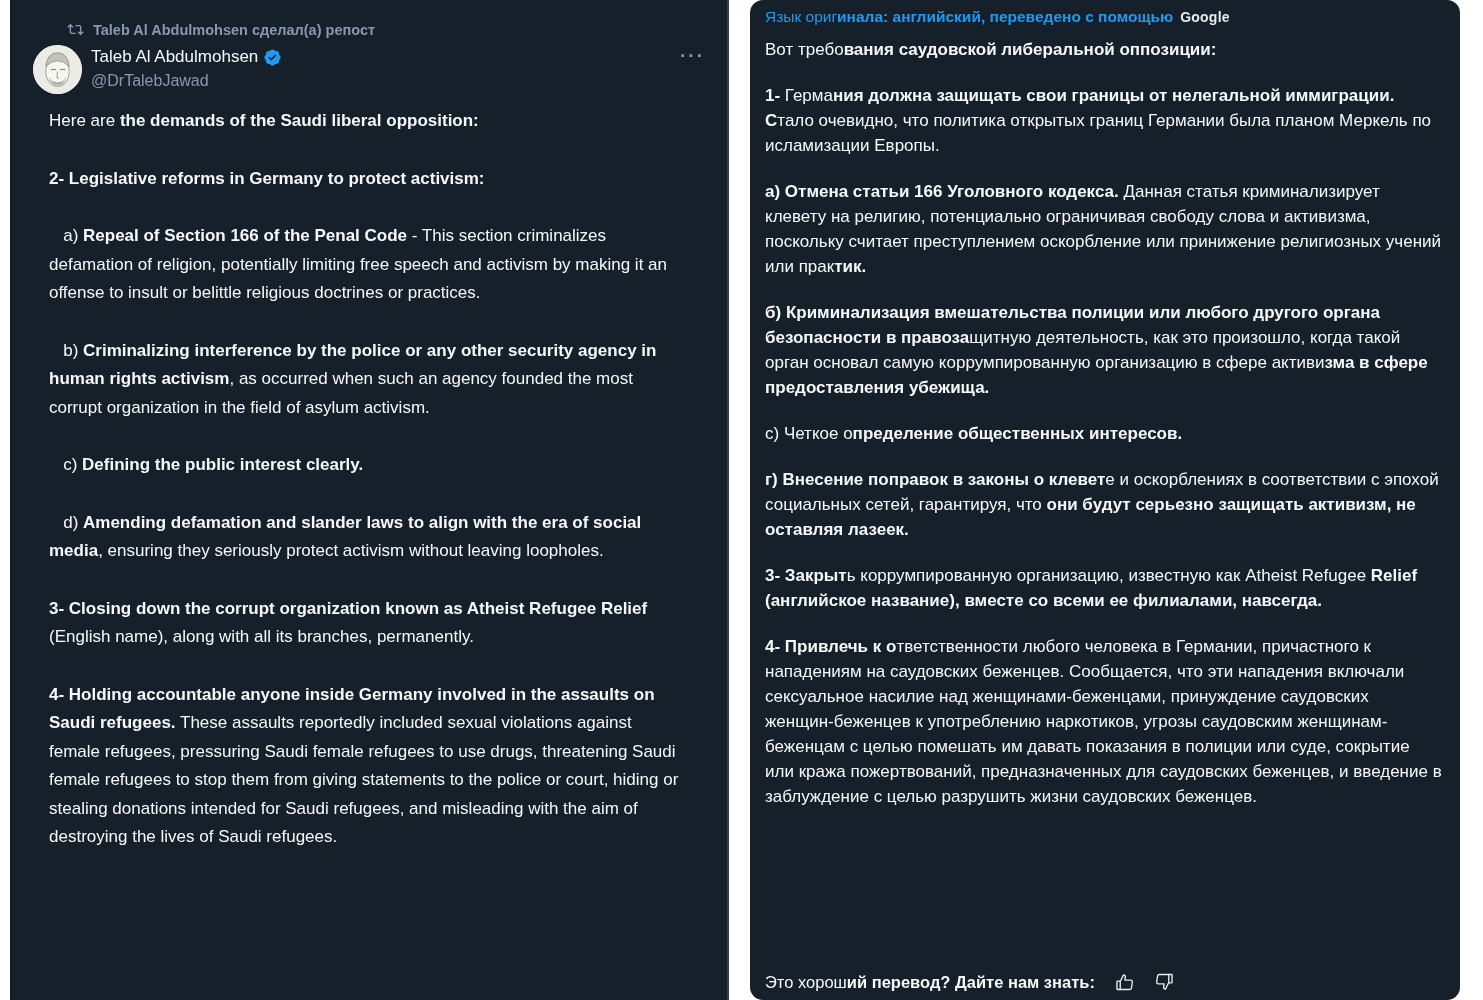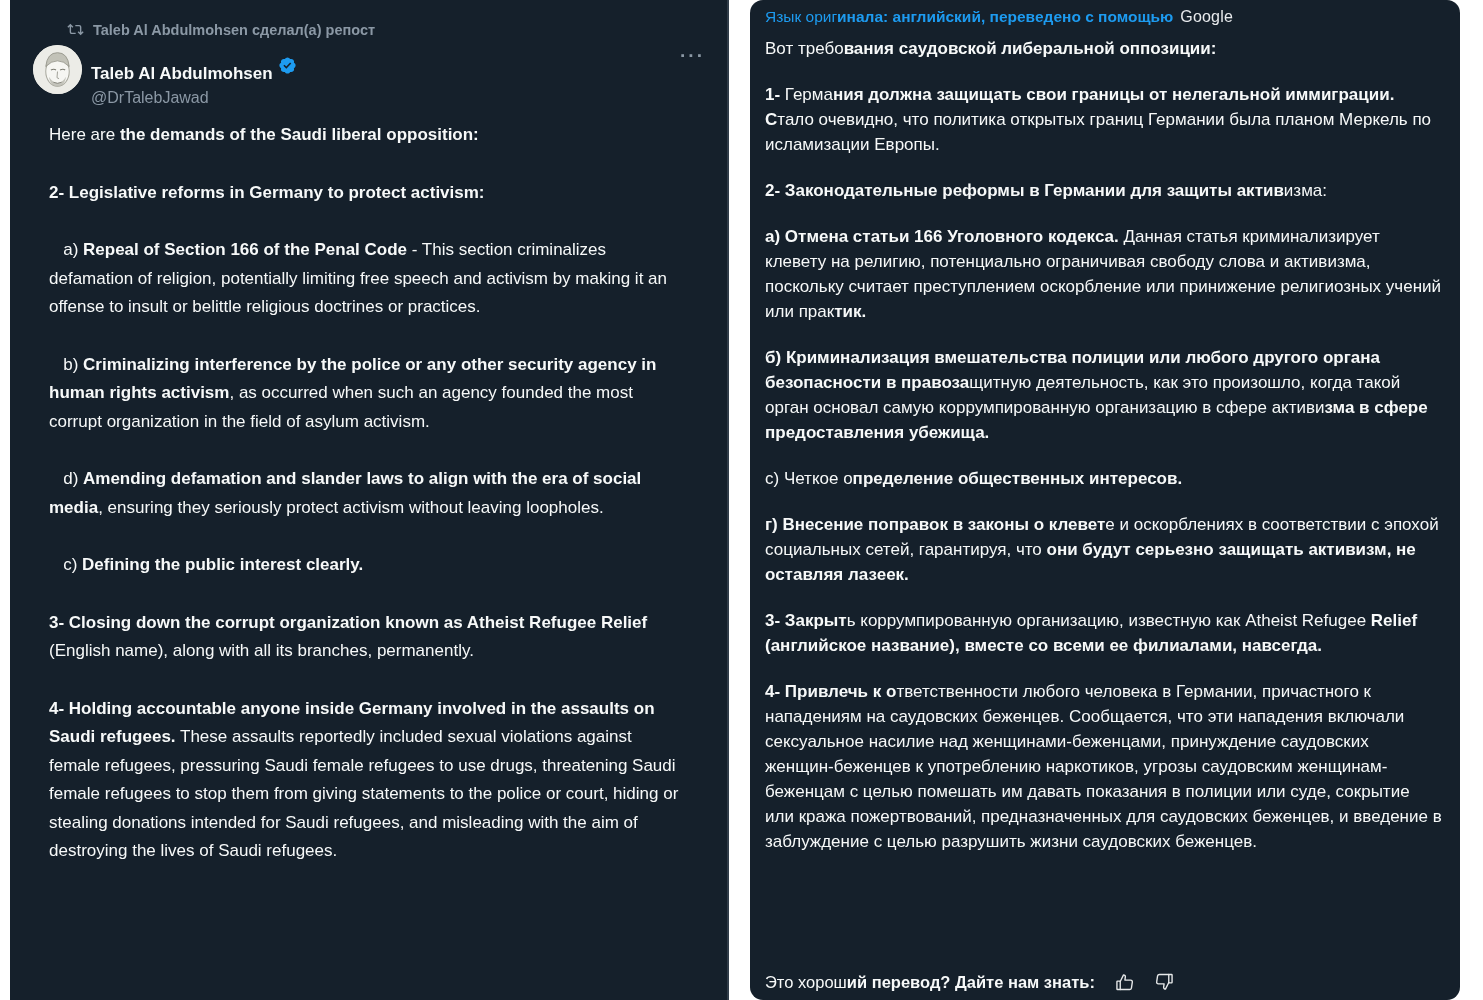--- a/index.html
+++ b/index.html
@@ -15,31 +15,31 @@
   .b { font-weight:700; }
 
   
   .repost-row { display:flex; align-items:center; gap:9px; padding:21px 20px 0 57px; color:#8b98a5; font-size:14.5px; font-weight:700; }
   .repost-row .ricon { width:17px; height:17px; flex:0 0 auto; display:block; }
   .author-row { display:flex; align-items:flex-start; margin-top:7px; padding:0 20px 0 23px; }
   .avatar { width:49px; height:49px; border-radius:50%; overflow:hidden; flex:0 0 auto; background:#e9e9e4; }
   .avatar svg { display:block; }
   .author-meta { margin-left:9px; flex:1 1 auto; min-width:0; }
   .name-row { display:flex; align-items:center; gap:5px; margin-top:1px; }
-  .author-name { color:#f7f9f9; font-size:17px; font-weight:700; line-height:22px;margin-top:17px; }
+  .author-name { color:#f7f9f9; font-size:17px; font-weight:400; line-height:22px; }
   .vbadge { width:19px; height:19px; display:block; }
   .author-handle { color:#8b98a5; font-size:16px; line-height:21px; margin-top:2px; }
   .more-btn { color:#8b98a5; font-size:19px; font-weight:700; letter-spacing:2px; line-height:14px; padding:4px 2px; cursor:pointer; }
   .tweet-text { padding:13px 26px 0 23px; }
   .tweet-text p { margin:0 16px 29px; color:#f7f9f9; font-size:17px; line-height:28.5px; white-space:pre-wrap; }
 
   
   .trans-header { padding:6px 18px 0 15px; font-size:15.5px; line-height:21px; color:#1d9bf0; display:flex; align-items:baseline; flex-wrap:wrap; }
   .trans-header .hdr-text { cursor:pointer; }
-  .google-logo { color:#e8eaed; font-size:16px; font-weight:400; margin-left:7px; letter-spacing:0.2px; }
+  .google-logo { color:#e8eaed; font-size:14px; font-weight:700; margin-left:7px; letter-spacing:0.2px; }
   .translation { padding:9px 18px 0 15px; }
   .translation p { margin:0 0 21px; color:#f7f9f9; font-size:17px; line-height:25px; white-space:pre-wrap; }
   .trans-footer { position:absolute; left:15px; bottom:7px; display:flex; align-items:center; gap:19px; color:#f7f9f9; font-size:16.5px; line-height:21px; }
   .thumb { width:22px; height:22px; display:block; cursor:pointer; }
   .thumb svg { display:block; width:100%; height:100%; }
   .trans-footer .gap-sm { margin-left:-2px; }
 </style>
 </head>
 <body>
 
@@ -79,38 +79,37 @@
       <div class="author-handle">@DrTalebJawad</div>
     </div>
     <div class="more-btn">···</div>
   </div>
 
   <div class="tweet-text">
       <p><span>Here are </span><span class="b">the demands of the Saudi liberal opposition:</span></p>
       <p><span class="b">2- Legislative reforms in Germany to protect activism:</span></p>
       <p><span>   a) </span><span class="b">Repeal of Section 166 of the Penal Code</span><span> - This section criminalizes defamation of religion, potentially limiting free speech and activism by making it an offense to insult or belittle religious doctrines or practices.</span></p>
       <p><span>   b) </span><span class="b">Criminalizing interference by the police or any other security agency in human rights activism</span><span>, as occurred when such an agency founded the most corrupt organization in the field of asylum activism.</span></p>
+      <p><span>   c) </span><span class="b">Defining the public interest clearly.</span></p>
       <p><span>   d) </span><span class="b">Amending defamation and slander laws to align with the era of social media</span><span>, ensuring they seriously protect activism without leaving loopholes.</span></p>
-      <p><span>   c) </span><span class="b">Defining the public interest clearly.</span></p>
       <p><span class="b">3- Closing down the corrupt organization known as Atheist Refugee Relief</span><span> (English name), along with all its branches, permanently.</span></p>
       <p><span class="b">4- Holding accountable anyone inside Germany involved in the assaults on Saudi refugees.</span><span> These assaults reportedly included sexual violations against female refugees, pressuring Saudi female refugees to use drugs, threatening Saudi female refugees to stop them from giving statements to the police or court, hiding or stealing donations intended for Saudi refugees, and misleading with the aim of destroying the lives of Saudi refugees.</span></p>
     </div>
 </div>
 
 <div class="panel" id="right-panel">
 
   <div class="trans-header">
     <span class="hdr-text"><span>Язык ориг</span><span class="b">инала: английский, переведено с помощью</span></span>
     <span class="google-logo">Google</span>
   </div>
 
   <div class="translation">
       <p><span>Вот требо</span><span class="b">вания саудовской либеральной оппозиции:</span></p>
       <p><span class="b">1- </span><span>Герма</span><span class="b">ния должна защищать свои границы от нелегальной иммиграции. С</span><span>тало очевидно, что политика открытых границ Германии была планом Меркель по исламизации Европы.</span></p>
-      <p><span class="b">2- Законодательные реформы в Германии для защиты актив</span><span>изма:</span></p>
       <p><span class="b">a) Отмена статьи 166 Уголовного кодекса.</span><span> Данная статья криминализирует клевету на религию, потенциально ограничивая свободу слова и активизма, поскольку считает преступлением оскорбление или принижение религиозных учений или прак</span><span class="b">тик.</span></p>
       <p><span class="b">б) Криминализация вмешательства полиции или любого другого органа безопасности в правоза</span><span>щитную деятельность, как это произошло, когда такой орган основал самую коррумпированную организацию в сфере активи</span><span class="b">зма в сфере предоставления убежища.</span></p>
       <p><span>c) Четкое о</span><span class="b">пределение общественных интересов.</span></p>
       <p><span class="b">г) Внесение поправок в законы о клевет</span><span>е и оскорблениях в соответствии с эпохой социальных сетей, гарантируя, что </span><span class="b">они будут серьезно защищать активизм, не оставляя лазеек.</span></p>
       <p><span class="b">3- Закрыт</span><span>ь коррумпированную организацию, известную как Atheist Refugee </span><span class="b">Relief (английское название), вместе со всеми ее филиалами, навсегда.</span></p>
       <p><span class="b">4- Привлечь к о</span><span>тветственности любого человека в Германии, причастного к нападениям на саудовских беженцев. Сообщается, что эти нападения включали сексуальное насилие над женщинами-беженцами, принуждение саудовских женщин-беженцев к употреблению наркотиков, угрозы саудовским женщинам-беженцам с целью помешать им давать показания в полиции или суде, сокрытие или кража пожертвований, предназначенных для саудовских беженцев, и введение в заблуждение с целью разрушить жизни саудовских беженцев.</span></p>
     </div>
 
   <div class="trans-footer">
     <span><span>Это хорош</span><span class="b">ий перевод? Дайте нам знать:</span></span>

